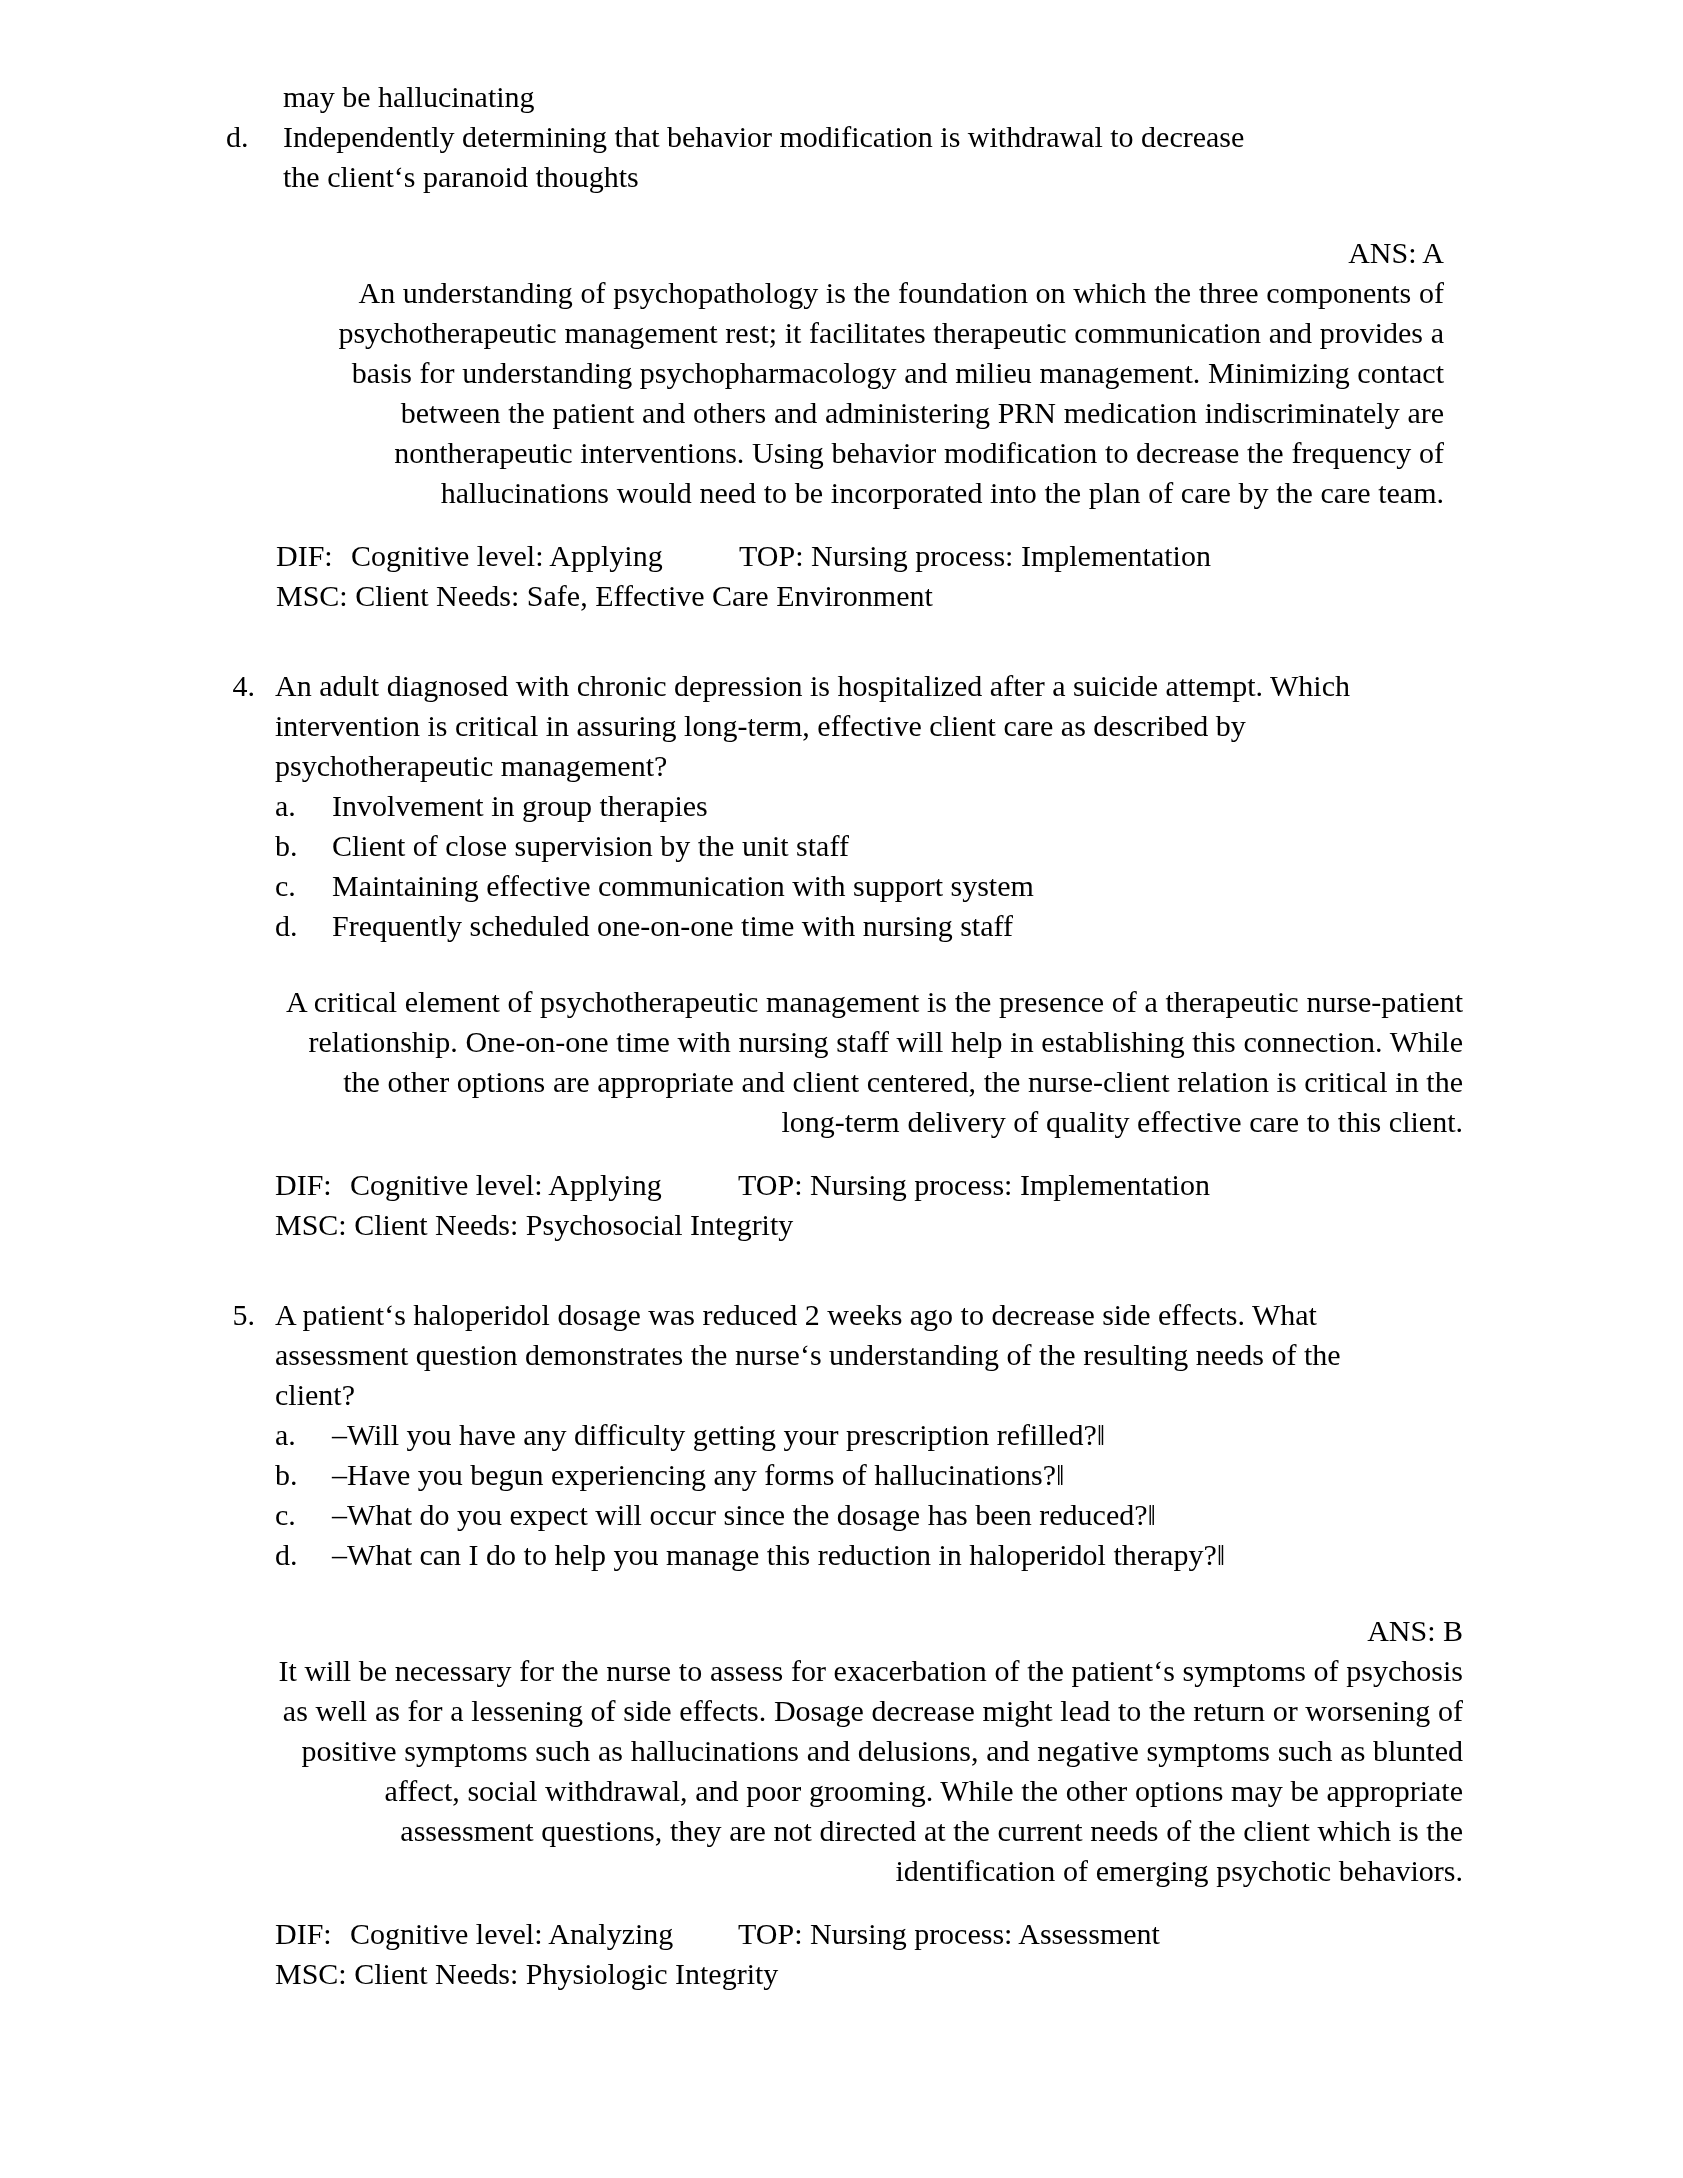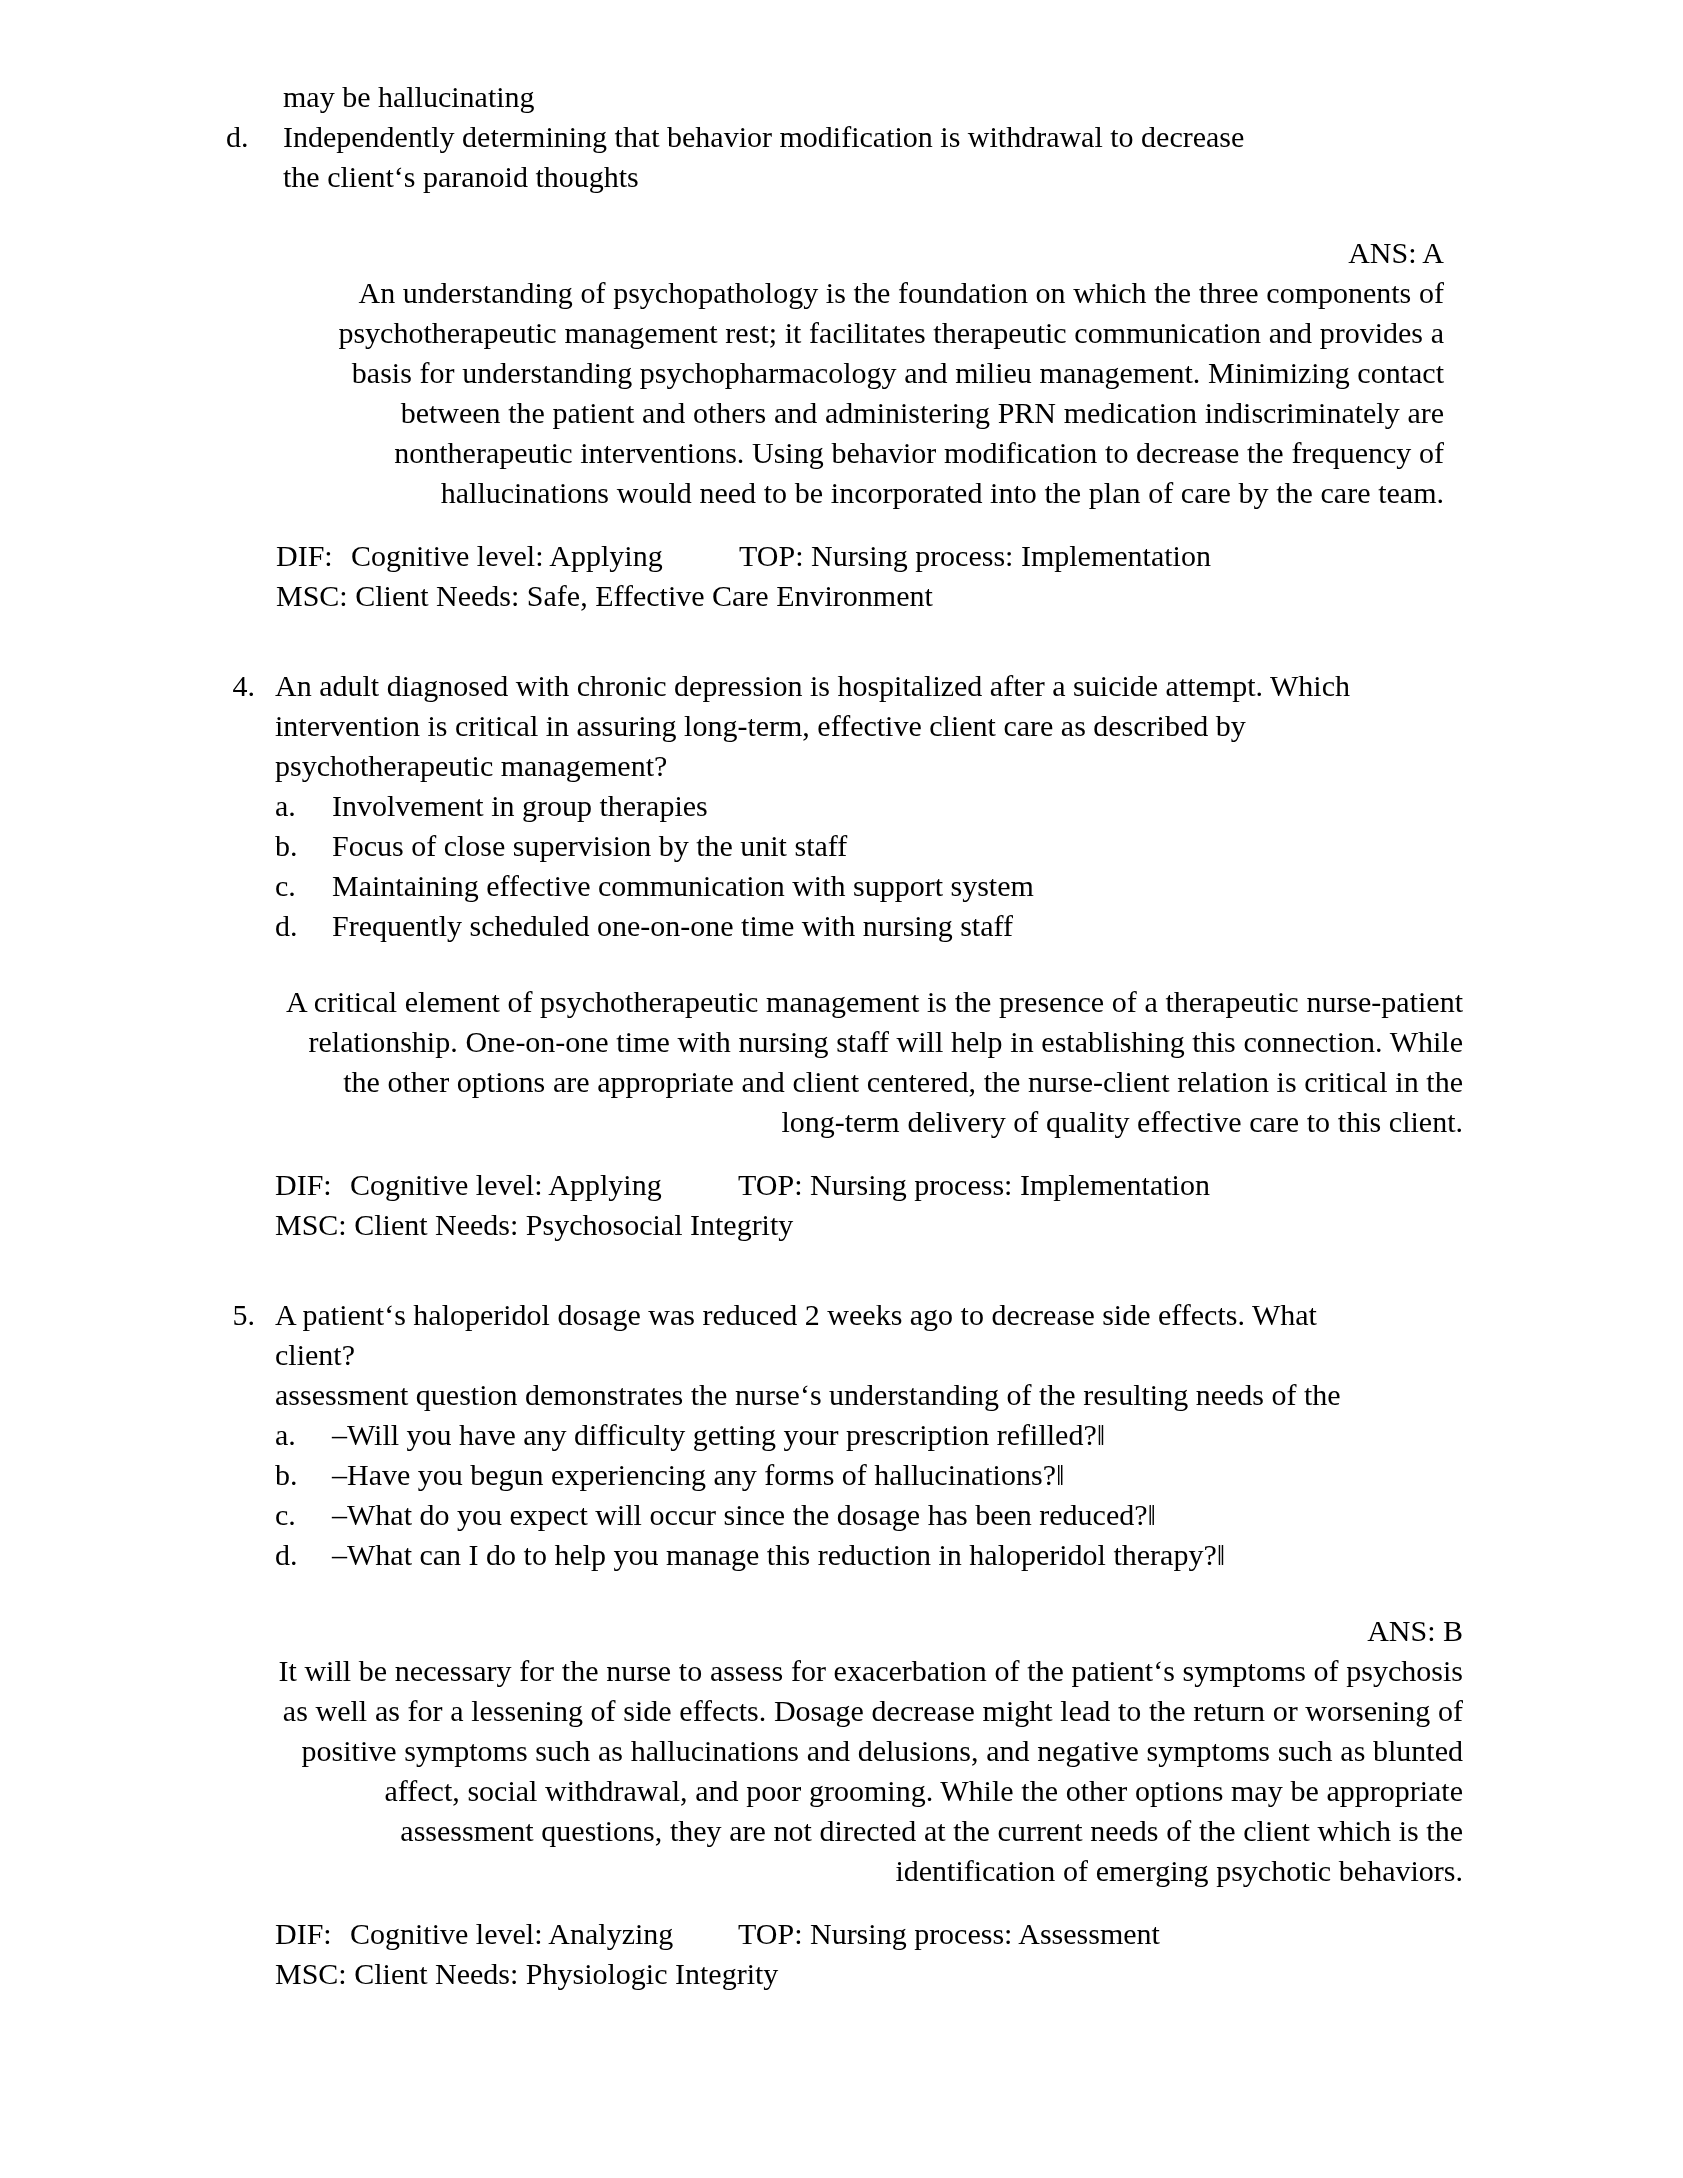--- a/index.html
+++ b/index.html
@@ -164,21 +164,21 @@
       <span class="q-num">4.</span>
       <div class="q-text">An adult diagnosed with chronic depression is hospitalized after a suicide attempt. Which intervention is critical in assuring long-term, effective client care as described by psychotherapeutic management?</div>
 
       <ul class="opts">
         <li class="opt">
           <span class="opt-letter">a.</span>
           <span class="opt-text">Involvement in group therapies</span>
         </li>
         <li class="opt">
           <span class="opt-letter">b.</span>
-          <span class="opt-text">Focus of close supervision by the unit staff</span>
+          <span class="opt-text">Client of close supervision by the unit staff</span>
         </li>
         <li class="opt">
           <span class="opt-letter">c.</span>
           <span class="opt-text">Maintaining effective communication with support system</span>
         </li>
         <li class="opt">
           <span class="opt-letter">d.</span>
           <span class="opt-text">Frequently scheduled one-on-one time with nursing staff</span>
         </li>
       </ul>
@@ -195,22 +195,22 @@
         </div>
         <div class="meta-msc">MSC: Client Needs: Psychosocial Integrity</div>
       </div>
     </div>
 
     <div class="spacer-lg"></div>
 
     <div class="q-item">
       <span class="q-num">5.</span>
       <div class="q-text">A patient‘s haloperidol dosage was reduced 2 weeks ago to decrease side effects. What</div>
+      <div class="q-text">assessment question demonstrates the nurse‘s understanding of the resulting needs of the</div>
       <div class="q-text">client?</div>
-      <div class="q-text">assessment question demonstrates the nurse‘s understanding of the resulting needs of the</div>
 
       <ul class="opts">
         <li class="opt">
           <span class="opt-letter">a.</span>
           <span class="opt-text">‒Will you have any difficulty getting your prescription refilled?‖</span>
         </li>
         <li class="opt">
           <span class="opt-letter">b.</span>
           <span class="opt-text">‒Have you begun experiencing any forms of hallucinations?‖</span>
         </li>

